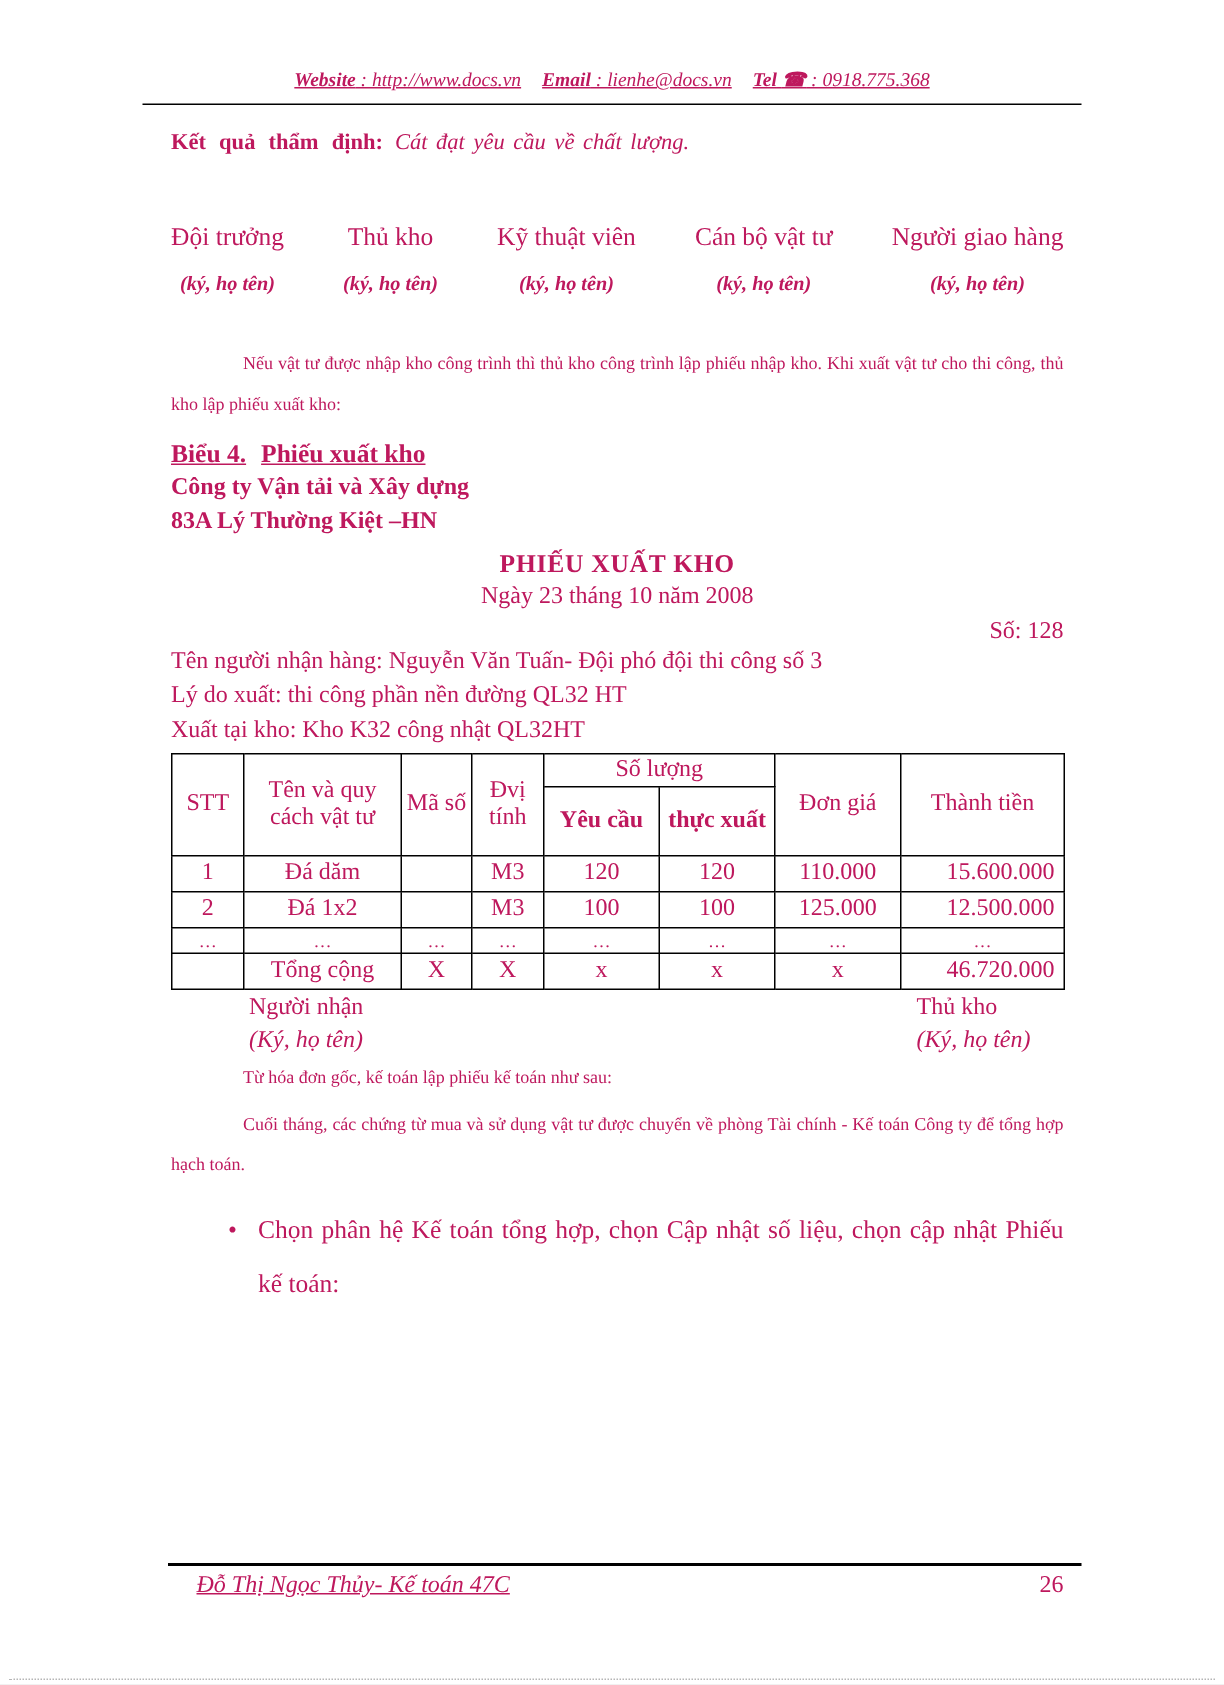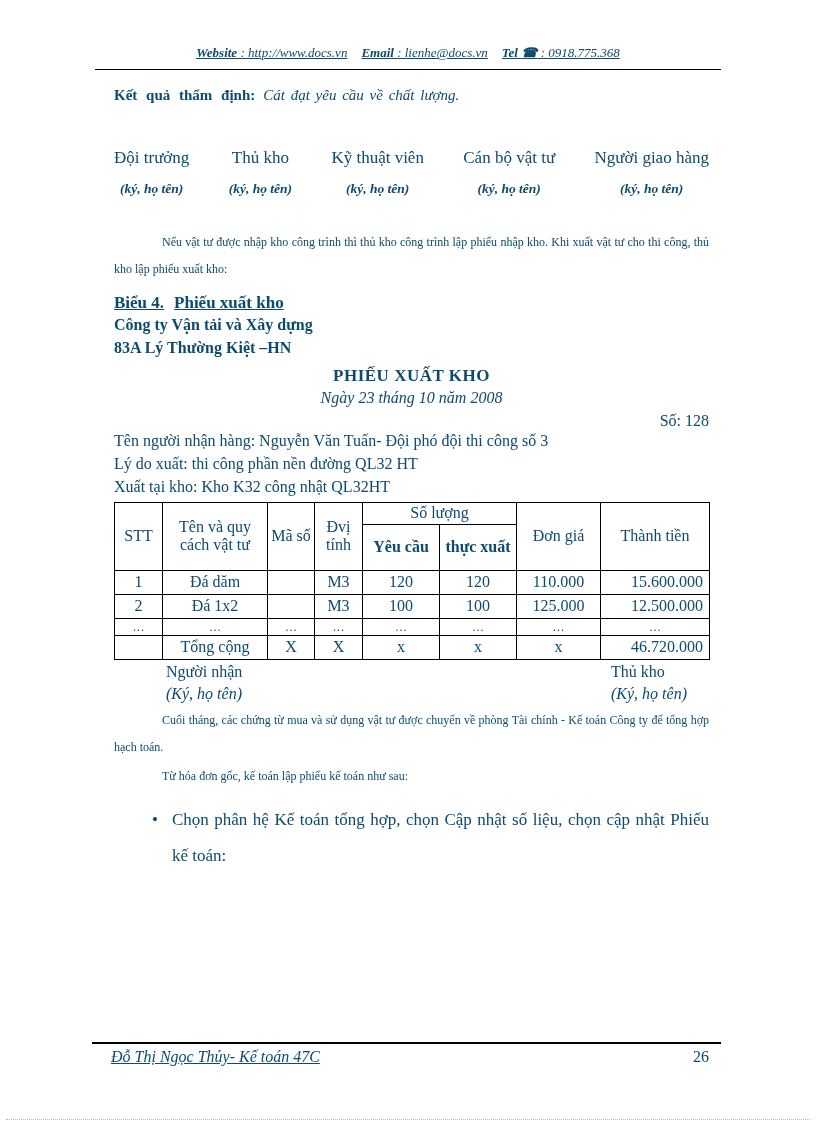--- a/index.html
+++ b/index.html
@@ -1,19 +1,19 @@
 <!DOCTYPE html>
 <html><head>
 <meta charset="utf-8">
 <style>
   * { margin:0; padding:0; box-sizing:border-box; }
   html,body { background:#e8e8e8; }
   .page {
     position:relative; width:816px; height:1123px; margin:0 auto;
-    background:#ffffff; color:#0c4a6e;
+    background:#ffffff; color:#be185d;
     font-family:"Liberation Serif","DejaVu Serif",serif;
     overflow:hidden;
   }
   .content { padding:0 107px 0 114px; }
 
   
   .doc-header { padding-top:45px; text-align:center; font-size:13px; font-style:italic; }
   .doc-header-inner { text-decoration:underline; }
   .hdr-b { font-weight:bold; }
   .hdr-sp { display:inline-block; width:14px; }
@@ -37,21 +37,21 @@
   .para-3 { margin-top:2px; }
 
   
   .exhibit-line { margin-top:10px; font-size:17px; font-weight:bold; }
   .exhibit-underline { text-decoration:underline; }
   .exhibit-title { margin-left:10px; }
   .company-line { font-size:16px; font-weight:bold; line-height:1.45; }
 
   
   .voucher-title { margin-top:7px; text-align:center; font-size:17px; font-weight:bold; letter-spacing:.5px; }
-  .voucher-date { text-align:center; font-size:16px; font-style:italic; margin-top:3px; }
+  .voucher-date { text-align:center; font-size:16px; margin-top:3px; }
   .voucher-number { text-align:right; font-size:16px; margin-top:5px; }
   .voucher-info { font-size:16px; line-height:1.42; }
 
   
   table.issue-table { margin-top:3px; border-collapse:collapse; table-layout:fixed; width:595px; font-size:16px; }
   .issue-table th, .issue-table td { border:1px solid #000; font-weight:normal; text-align:center; vertical-align:middle; padding:1px 2px; }
   .issue-table thead tr.qty-row th { height:22px; }
   .issue-table thead tr.sub-row th { height:46px;font-weight:bold; }
   .issue-table tbody td { height:24px; }
   .issue-table tbody tr.dots-row td { height:17px; font-size:12px; line-height:1; }
@@ -62,21 +62,21 @@
   .below-sign .left { margin-left:52px; }
   .below-sign .right { margin-right:22px; }
   .below-note { font-style:italic; margin-top:4px; }
 
   
   .bullet-row { margin-top:12px; display:flex; font-size:17px; line-height:2.15; }
   .bullet-char { width:18px; margin-left:38px; flex:0 0 auto; }
   .bullet-text { text-align:justify; padding-left:2px; }
 
   
-  .footer { position:absolute; left:92px; right:95px; top:1042px; border-top:2px solid #000;
+  .footer { position:absolute; left:112px; right:95px; top:1042px; border-top:2px solid #000;
             display:flex; justify-content:space-between; align-items:flex-start; padding-top:4px; font-size:16px; }
   .footer-author { font-style:italic; text-decoration:underline; margin-left:19px; }
   .footer-page { margin-right:12px; }
   .bottom-dots { position:absolute; left:6px; right:6px; bottom:3px; border-bottom:1.5px dotted #b5b5b5; }
 </style>
 </head>
 <body>
 
 <div class="page">
 
@@ -206,22 +206,22 @@
       <div class="left">
         <div>Người nhận</div>
         <div class="below-note">(Ký, họ tên)</div>
       </div>
       <div class="right">
         <div>Thủ kho</div>
         <div class="below-note">(Ký, họ tên)</div>
       </div>
     </div>
 
+    <p class="para para-3">Từ hóa đơn gốc, kế toán lập phiếu kế toán như sau:</p>
     <p class="para para-2">Cuối tháng, các chứng từ mua và sử dụng vật tư được chuyển về phòng Tài chính - Kế toán Công ty để tổng hợp hạch toán.</p>
-    <p class="para para-3">Từ hóa đơn gốc, kế toán lập phiếu kế toán như sau:</p>
 
     <div class="bullet-row">
       <span class="bullet-char">•</span>
       <span class="bullet-text">Chọn phân hệ Kế toán tổng hợp, chọn Cập nhật số liệu,  chọn cập nhật Phiếu kế toán:</span>
     </div>
 
   </div>
 
   <div class="footer">
     <span class="footer-author">Đỗ Thị Ngọc Thủy- Kế toán 47C</span>

